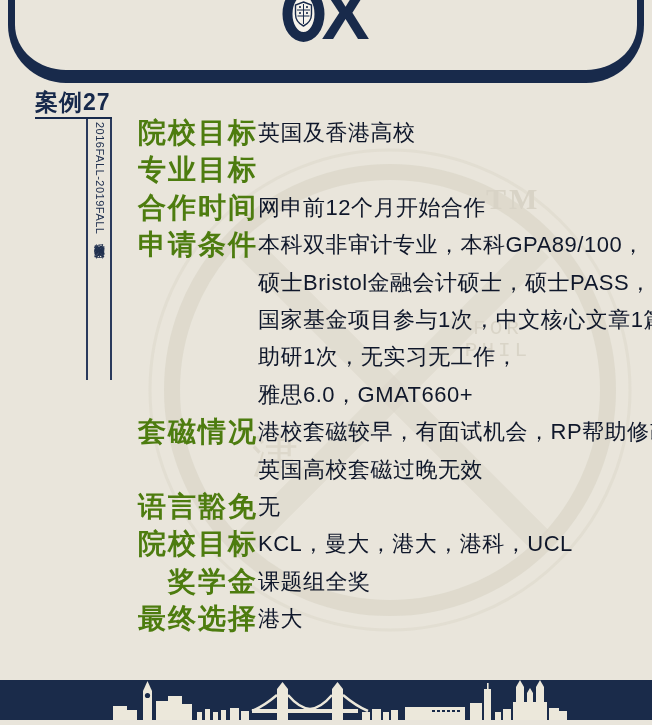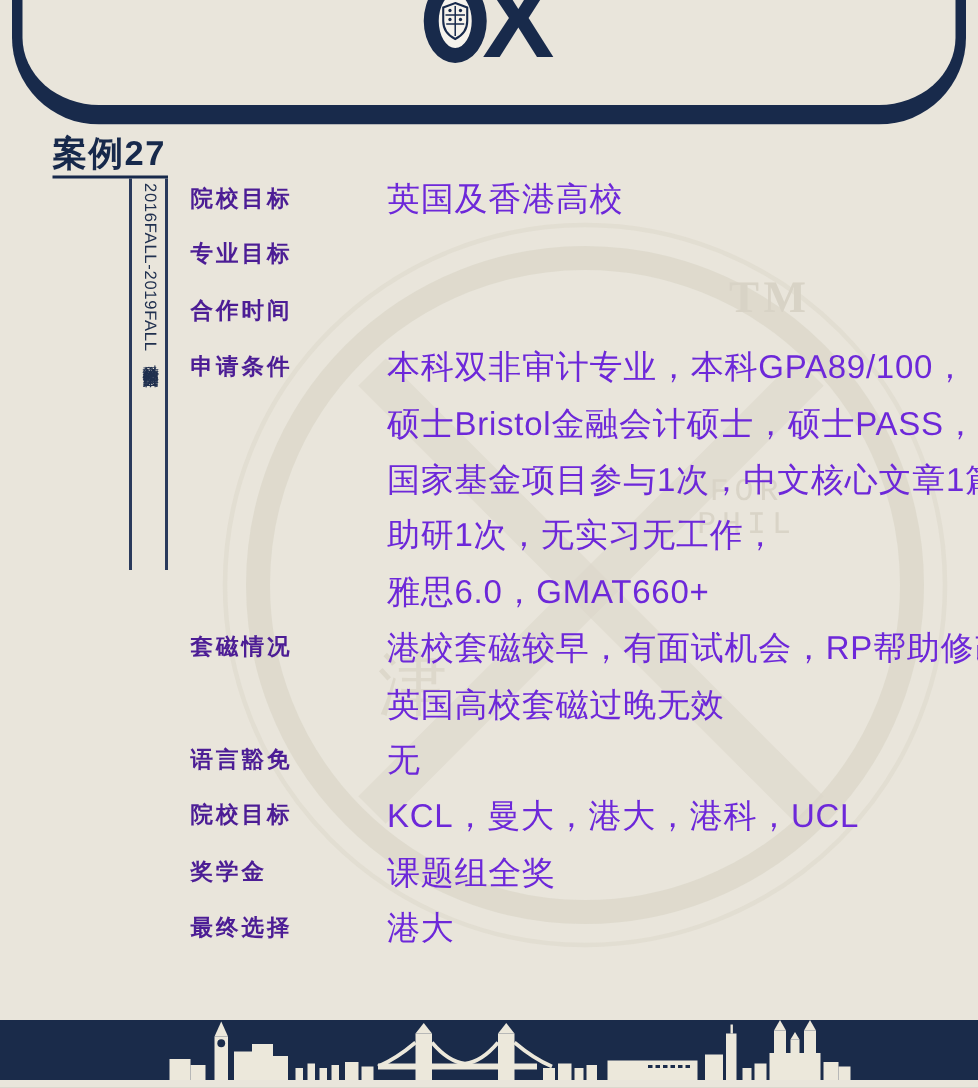--- a/index.html
+++ b/index.html
@@ -59,24 +59,24 @@
   }
   .wm-char{
     position:absolute;left:252px;top:426px;
     font-family:"Liberation Serif","DejaVu Serif",serif;
     font-size:46px;color:#ddd8cb;
   }
   
   .content{position:absolute;left:127px;top:114px;right:8px;z-index:2;}
   .row{display:flex;align-items:flex-start;}
   .row .label{
-    flex:none;width:131px;font-size:15px;font-weight:bold;color:#4c1d95;
-    letter-spacing:2px;line-height:37.4px;white-space:nowrap;
-  }
-  .row .value{font-size:22px;color:#6d28d9;letter-spacing:0.5px;line-height:37.4px;}
+    flex:none;width:131px;font-size:28px;font-weight:bold;color:#4d7c0f;
+    letter-spacing:2px;line-height:37.4px;white-space:nowrap;text-align:right;
+  }
+  .row .value{font-size:22px;color:#0f172a;letter-spacing:0.5px;line-height:37.4px;}
   .row .value .line{white-space:nowrap;}
   
   .footer-band{
     position:absolute;left:0;right:0;bottom:5px;height:40px;
     background:#1a2b4a;z-index:2;overflow:hidden;
   }
   .footer-band svg{display:block;}
 </style>
 </head>
 <body>
@@ -127,20 +127,23 @@
         <div class="line">英国及香港高校</div>
       </div>
     </div>
 
     <div class="row">
       <div class="label">专业目标</div>
     </div>
 
     <div class="row">
       <div class="label">合作时间</div>
+      <div class="value">
+        <div class="line">网申前12个月开始合作</div>
+      </div>
     </div>
 
     <div class="row">
       <div class="label">申请条件</div>
       <div class="value">
         <div class="line">本科双非审计专业，本科GPA89/100，</div>
         <div class="line">硕士Bristol金融会计硕士，硕士PASS，</div>
         <div class="line">国家基金项目参与1次，中文核心文章1篇，</div>
         <div class="line">助研1次，无实习无工作，</div>
         <div class="line">雅思6.0，GMAT660+</div>

